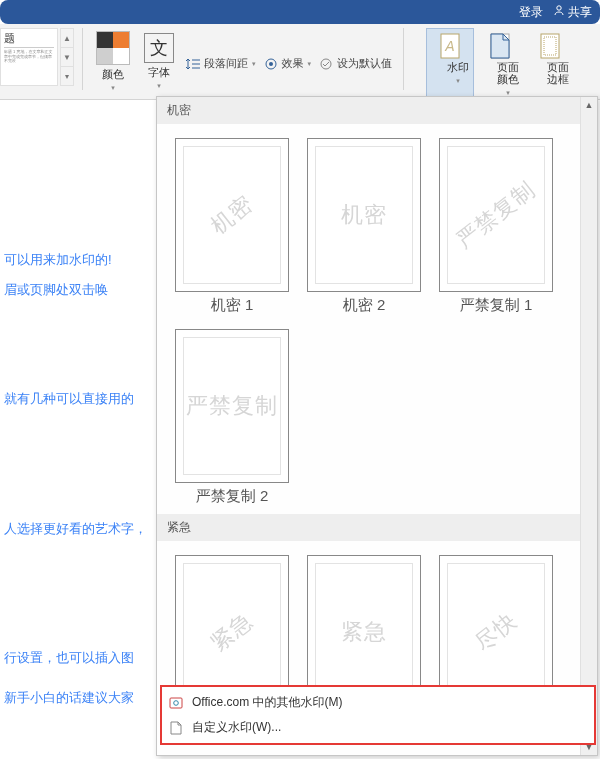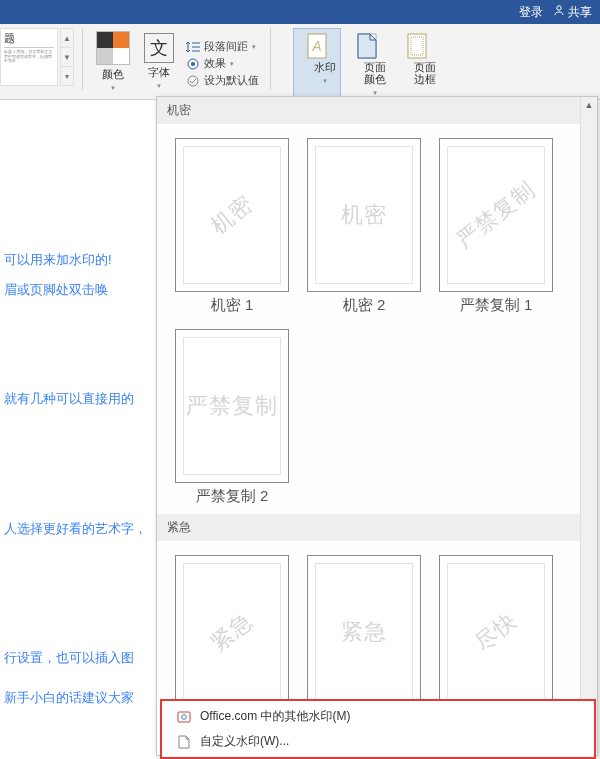--- a/index.html
+++ b/index.html
@@ -1,33 +1,33 @@
 <!DOCTYPE html>
 <html><head>
 <meta charset="utf-8">
 <style>
   * { margin:0; padding:0; box-sizing:border-box; }
   body { font-family:"Microsoft YaHei","SimSun",sans-serif; font-size:12px; background:#fff; color:#333; width:600px; height:759px; overflow:hidden; position:relative; }
-  .titlebar { height:24px; background:#2b579a; color:#fff; display:flex; justify-content:flex-end; align-items:center; padding:0 8px; gap:10px; font-size:12px; }
+  .titlebar { height:24px; background:#2b579a; color:#fff; display:flex; justify-content:flex-end; align-items:center; padding:0 8px; gap:10px; font-size:12px;border-radius:8px; }
   .ribbon { background:#f3f3f3; border-bottom:1px solid #d4d4d4; height:76px; display:flex; align-items:flex-start; position:relative; }
   .styles-gal { display:flex; gap:2px; }
   .style-card { width:58px; height:58px; background:#fff; border:1px solid #e0e0e0; padding:3px; font-size:10px; line-height:1.2; overflow:hidden; }
   .style-card .hdr { color:#333; font-size:11px; margin-bottom:2px; }
   .style-card .sub { color:#356399; font-size:9px; }
   .style-card .bar { border-top:1px solid #ccc; margin:2px 0; }
   .style-card .tiny { font-size:4px; color:#888; line-height:1.1; }
   .sep { width:1px; background:#d4d4d4; height:62px; margin:4px 6px; }
   .rgroup { display:flex; align-items:center; gap:4px; padding:4px 2px 0; }
   .swatch { width:34px; height:34px; display:grid; grid-template-columns:1fr 1fr; grid-template-rows:1fr 1fr; border:1px solid #bbb; }
   .swatch div:nth-child(1){background:#333;} .swatch div:nth-child(2){background:#ed7d31;} .swatch div:nth-child(3){background:#cfcfcf;} .swatch div:nth-child(4){background:#fff;}
   .ctl { display:flex; flex-direction:column; align-items:center; gap:2px; padding:2px 4px; border:1px solid transparent; cursor:pointer; }
   .ctl span { font-size:11px; }
   .ctl small { font-size:7px; color:#888; }
   .fonticon { width:30px; height:30px; border:1px solid #888; display:flex; align-items:center; justify-content:center; font-size:18px; font-family:SimSun; }
-  .tinylist { display:flex; flex-direction:column; gap:2px; font-size:11px; padding-top:4px; color:#444; }
+  .tinylist { display:flex; flex-direction:row; gap:2px; font-size:11px; padding-top:4px; color:#444; }
   .tinylist div { display:flex; align-items:center; gap:4px; padding:0 3px; }
   .rgroup2 { display:flex; gap:2px; padding:4px 2px 0 16px; }
   .rbtn { display:flex; flex-direction:column; align-items:center; width:48px; padding:2px; border:1px solid transparent; cursor:pointer; }
   .rbtn.active { background:#d4e2f0; border-color:#a6bedc; }
   .ricon { width:30px; height:30px; }
   .rlabel { font-size:11px; text-align:center; line-height:1.1;margin-left:16px; }
   .docarea { position:absolute; left:0; top:100px; width:156px; color:#3b82f6; font-size:13px; padding-left:4px; }
   .docarea p { margin:10px 0; line-height:1.5; }
   .dropdown { position:absolute; left:156px; top:96px; width:442px; height:660px; background:#fefefe; border:1px solid #c6c6c6; box-shadow:2px 2px 6px rgba(0,0,0,0.2); display:flex; }
   .ddscroll { flex:1; overflow:hidden; }
@@ -35,21 +35,21 @@
   .sbarr { position:absolute; left:0; width:100%; height:16px; display:flex; align-items:center; justify-content:center; font-size:9px; color:#666; }
   .sbarr.up{top:0;} .sbarr.dn{bottom:0;}
   .cathdr { background:#eee; color:#555; font-size:12px; padding:5px 10px; }
   .thumbgrid { display:flex; flex-wrap:wrap; gap:14px 18px; padding:14px 18px 8px; }
   .thumbitem { display:flex; flex-direction:column; align-items:center; gap:4px; width:114px; }
   .thumbpage { width:114px; height:154px; background:#fff; border:1px solid #888; position:relative; display:flex; align-items:center; justify-content:center; }
   .thumbpage .mrg { position:absolute; inset:7px; border:1px solid #e3e3e3; }
   .wm { font-size:22px; color:#d6d6d6; font-family:SimSun; transform:rotate(-38deg); white-space:nowrap; letter-spacing:1px; }
   .wm.h { transform:none; }
   .tlabel { font-size:15px; color:#555; text-align:left; }
-  .ddfoot { position:absolute; left:160px; right:4px; bottom:0; border:2px solid #e53935; padding:3px 8px; background:#fff; z-index:5;margin-top:20px; }
+  .ddfoot { position:absolute; left:160px; right:4px; bottom:14px; border:2px solid #e53935; padding:3px 0; background:#fff; z-index:5;margin-top:20px; }
   .fitem { display:flex; align-items:center; gap:8px; font-size:12px; padding:4px 6px; cursor:pointer; }
   .ficon { width:16px; height:16px; display:flex; align-items:center; justify-content:center; font-size:11px; }
   svg { display:block; }
 </style>
 </head>
 <body>
 
 <div class="titlebar">
   <span>登录</span>
   <span style="display:flex;gap:3px;">

